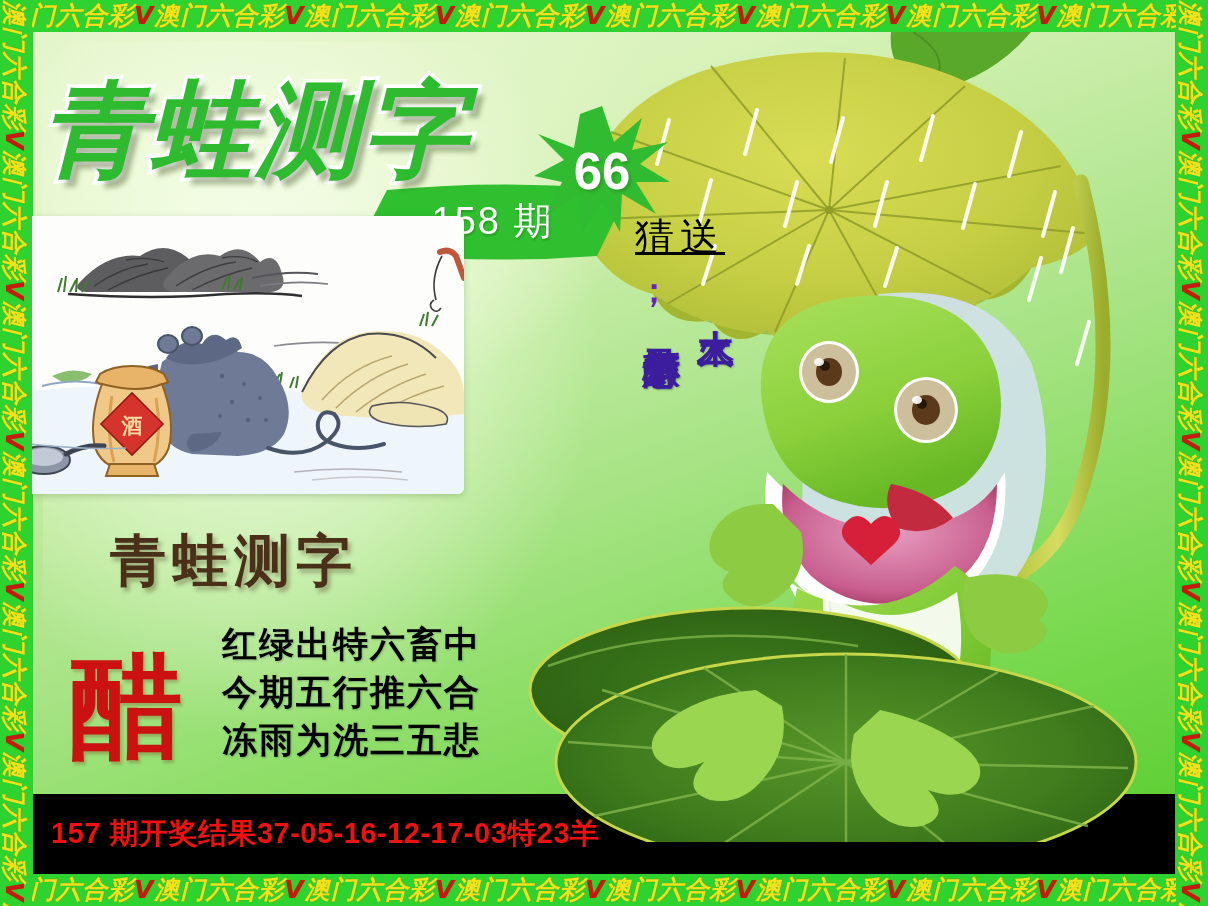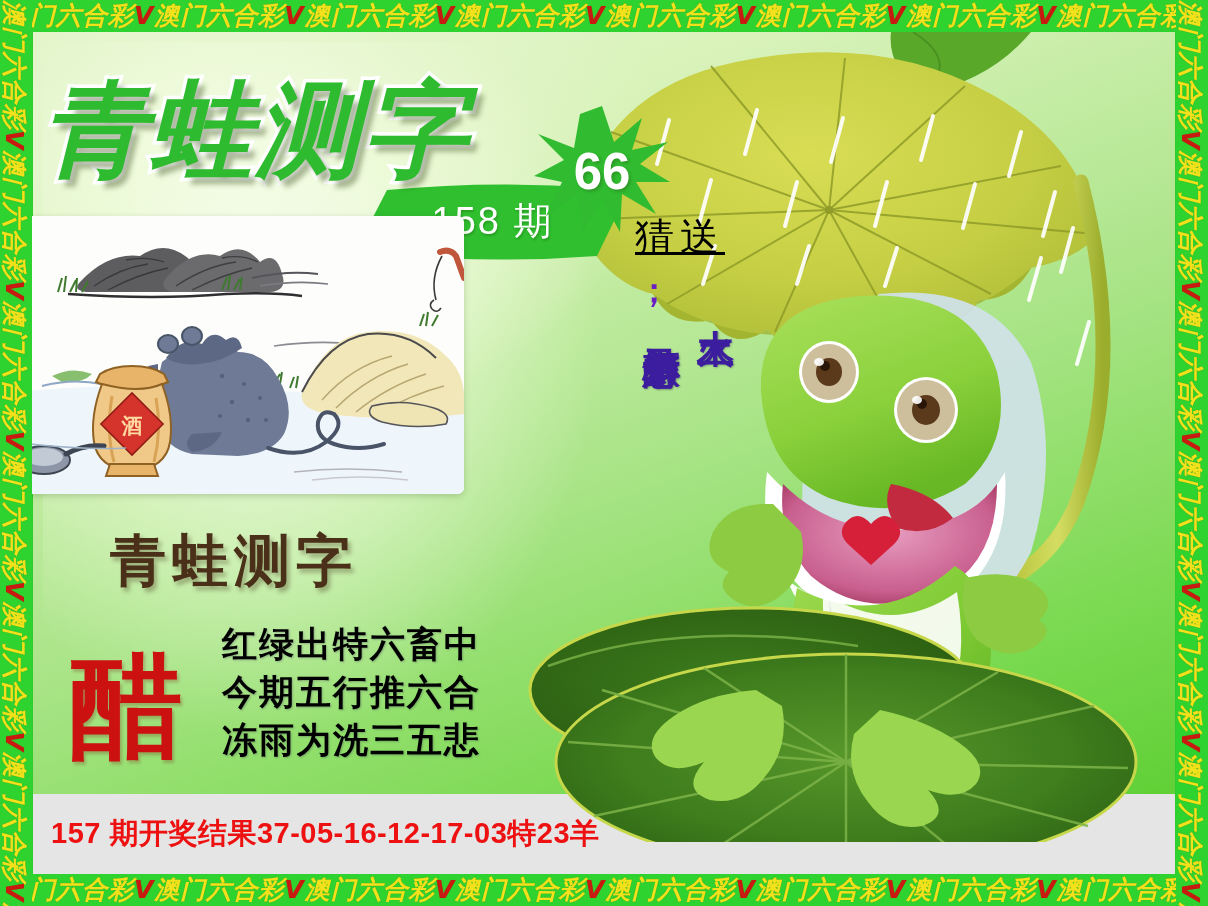--- a/index.html
+++ b/index.html
@@ -44,21 +44,21 @@
       linear-gradient(160deg,#e8f8d2 0%, #d8f2b9 22%, #a9e487 52%, #79d94f 78%, #56cc2c 100%);
   }
   
   #glow-left{position:absolute;left:10px;top:10px;width:560px;height:700px;
     background:radial-gradient(ellipse at 40% 42%, rgba(255,255,255,.70) 0%, rgba(245,255,230,.45) 38%, rgba(230,250,205,0) 70%);
     pointer-events:none;z-index:2;}
 
   
   #result-bar{
     position:absolute;left:33px;bottom:32px;width:1142px;height:80px;
-    background:#e5e5e5;z-index:30;
+    background:#000000;z-index:30;
   }
   #result-text{
     position:absolute;left:18px;top:50%;transform:translateY(-50%);
     color:#ee1111;font-size:29px;font-weight:700;
     font-family:"Liberation Sans","DejaVu Sans",sans-serif;
     white-space:nowrap;letter-spacing:.5px;
   }
 
   
   #headline{

